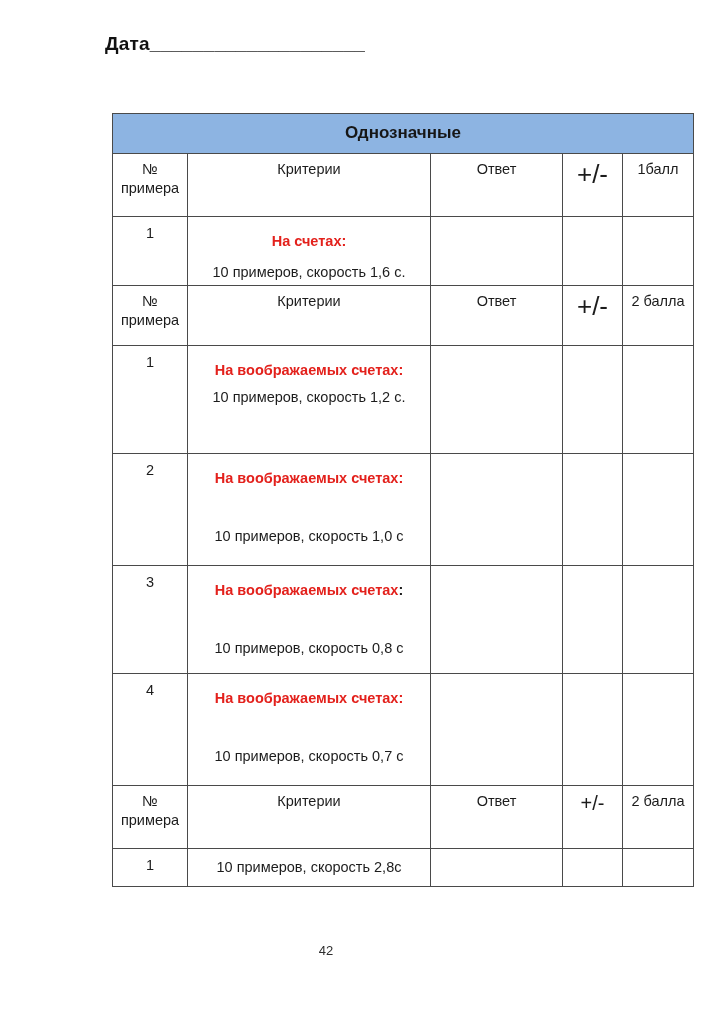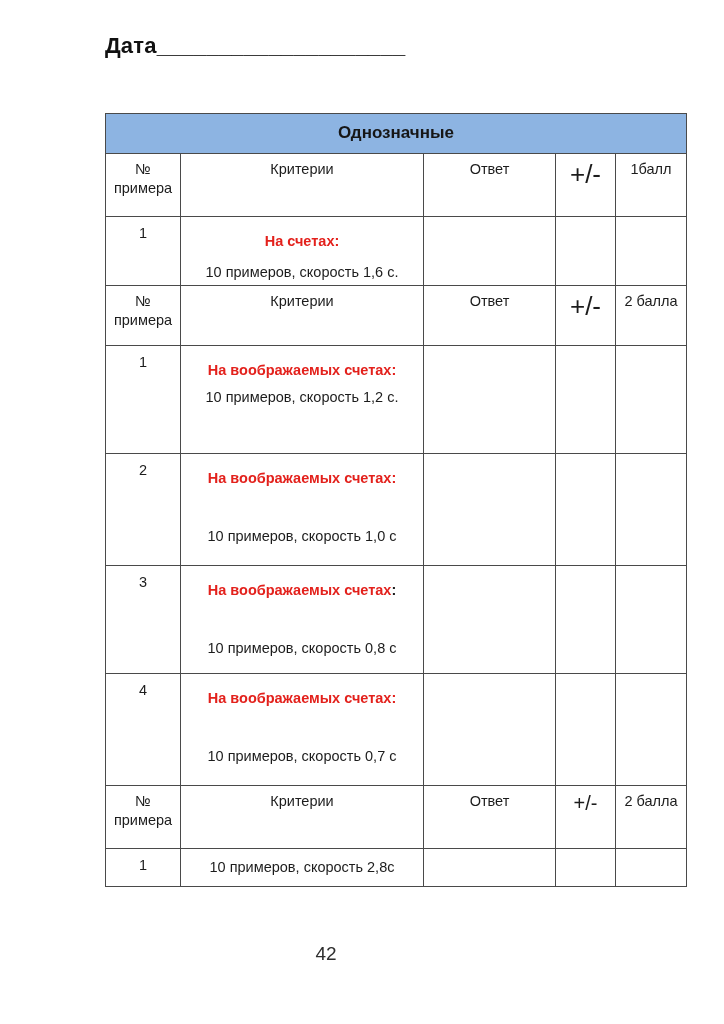--- a/index.html
+++ b/index.html
@@ -13,25 +13,25 @@
   .page{
     position:relative;
     width:724px;height:1024px;
     background:#ffffff;
     font-family:"Liberation Sans",sans-serif;
     color:var(--text-color);
     overflow:hidden;
   }
   .date-line{
     position:absolute;left:105px;top:33px;
-    font-size:22px;font-weight:bold;color:#111;
+    font-size:19px;font-weight:bold;color:#111;
     letter-spacing:0.2px;
   }
   table.assessment{
-    position:absolute;left:105px;top:113px;
+    position:absolute;left:112px;top:113px;
     width:581px;
     border-collapse:collapse;
     table-layout:fixed;
     padding-left:14px;
   }
   td{
     border:1px solid var(--border-color);
     vertical-align:top;
     font-size:14.5px;
     line-height:1.3;
@@ -70,21 +70,21 @@
     font-weight:bold;
     margin-top:15px;
   }
   .crit-heading .suffix{color:var(--text-color);}
   .crit-detail{margin-top:12px;}
   .gap-mid .crit-detail{margin-top:8px;}
   .gap-large .crit-detail{margin-top:39px;}
   td.crit-single{text-align:center;padding-top:9px;}
   .page-number{
     position:absolute;left:0;top:943px;width:652px;
-    text-align:center;font-size:19px;color:#2e2e2e;
+    text-align:center;font-size:13px;color:#2e2e2e;
   }
 </style>
 </head>
 <body>
 
 <div class="page">
 
   <div class="date-line">Дата____________________</div>
 
   <table class="assessment">

